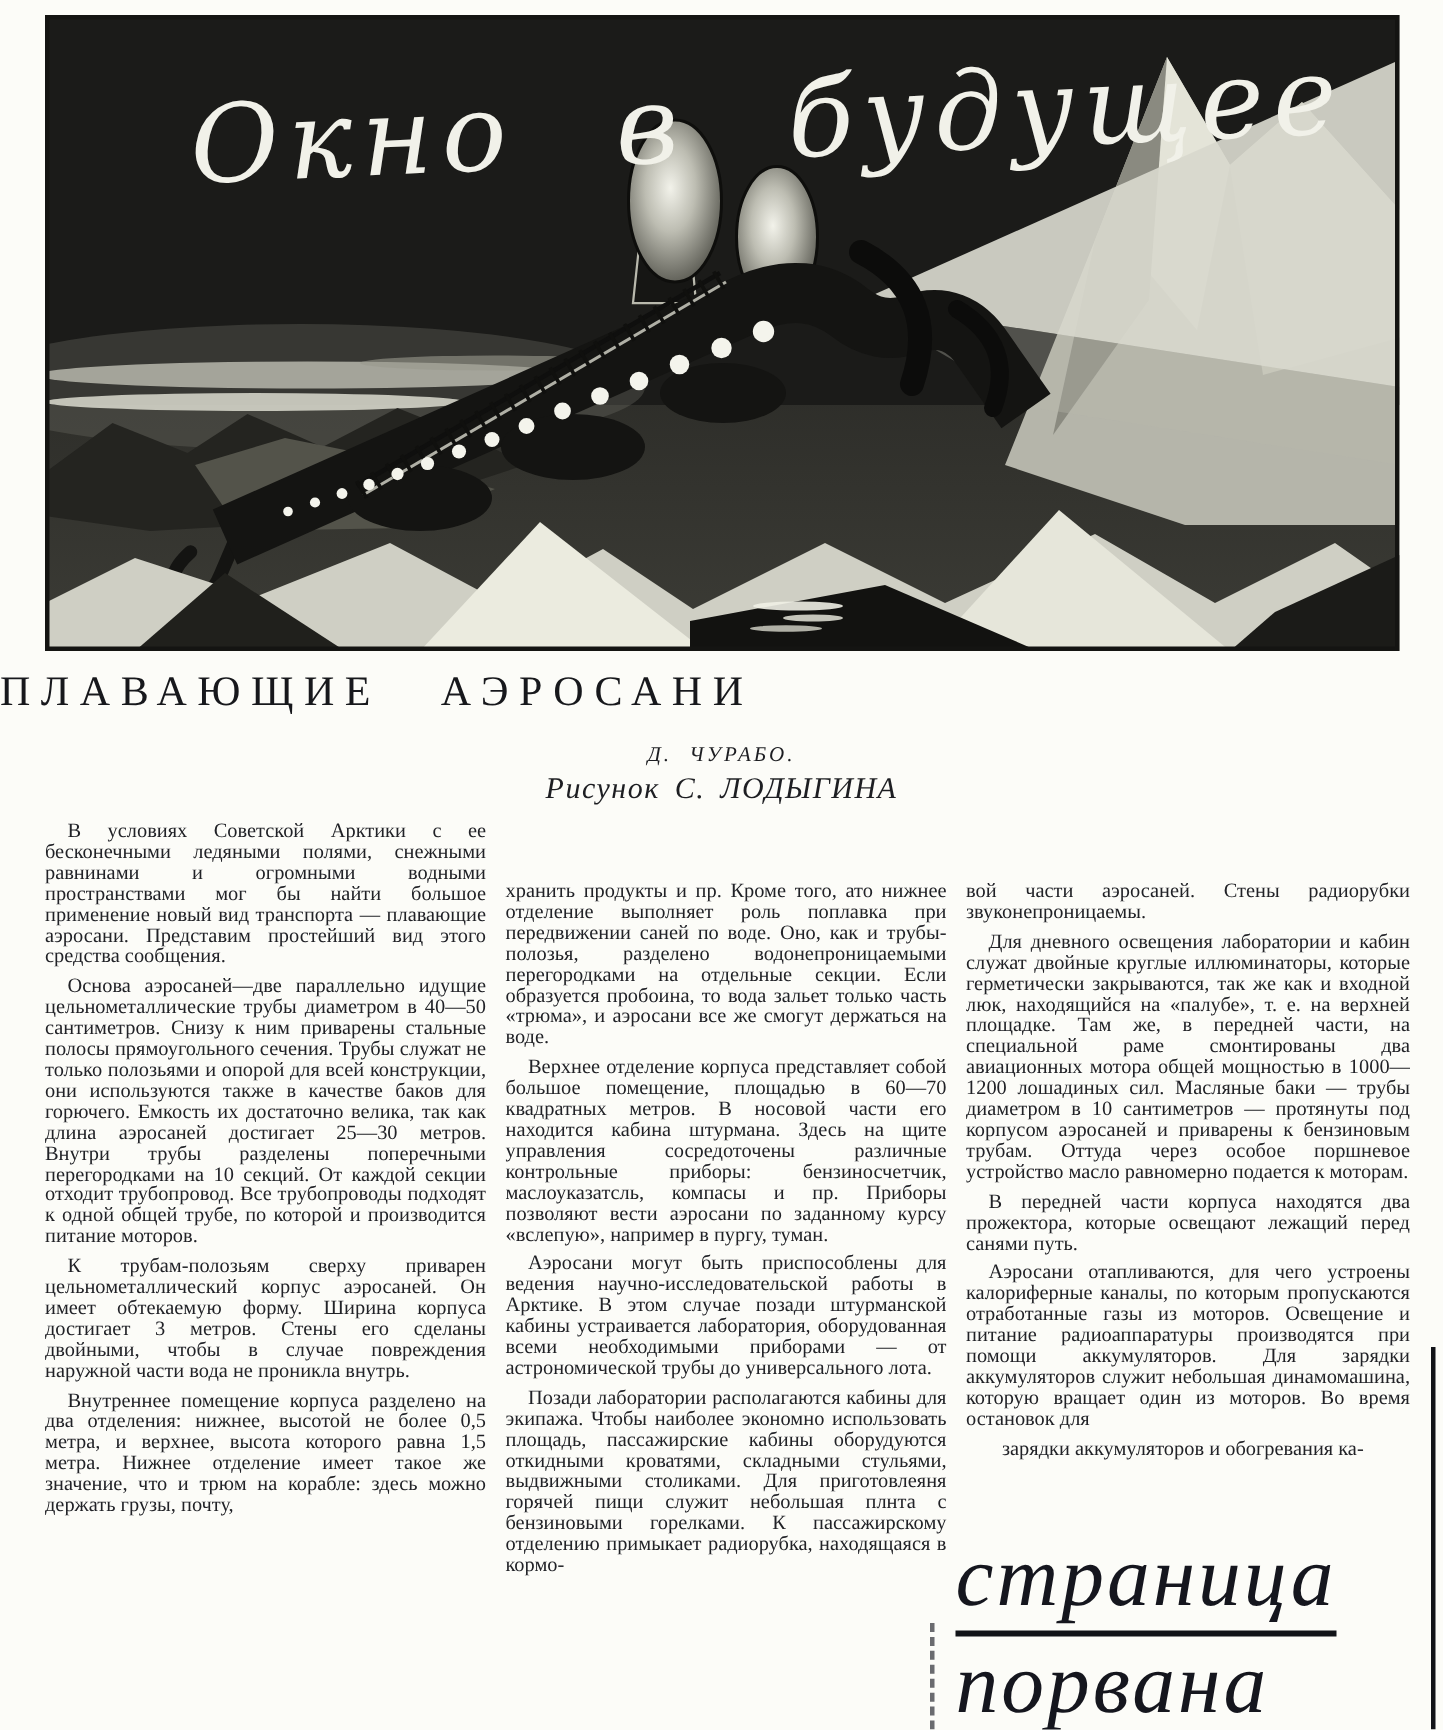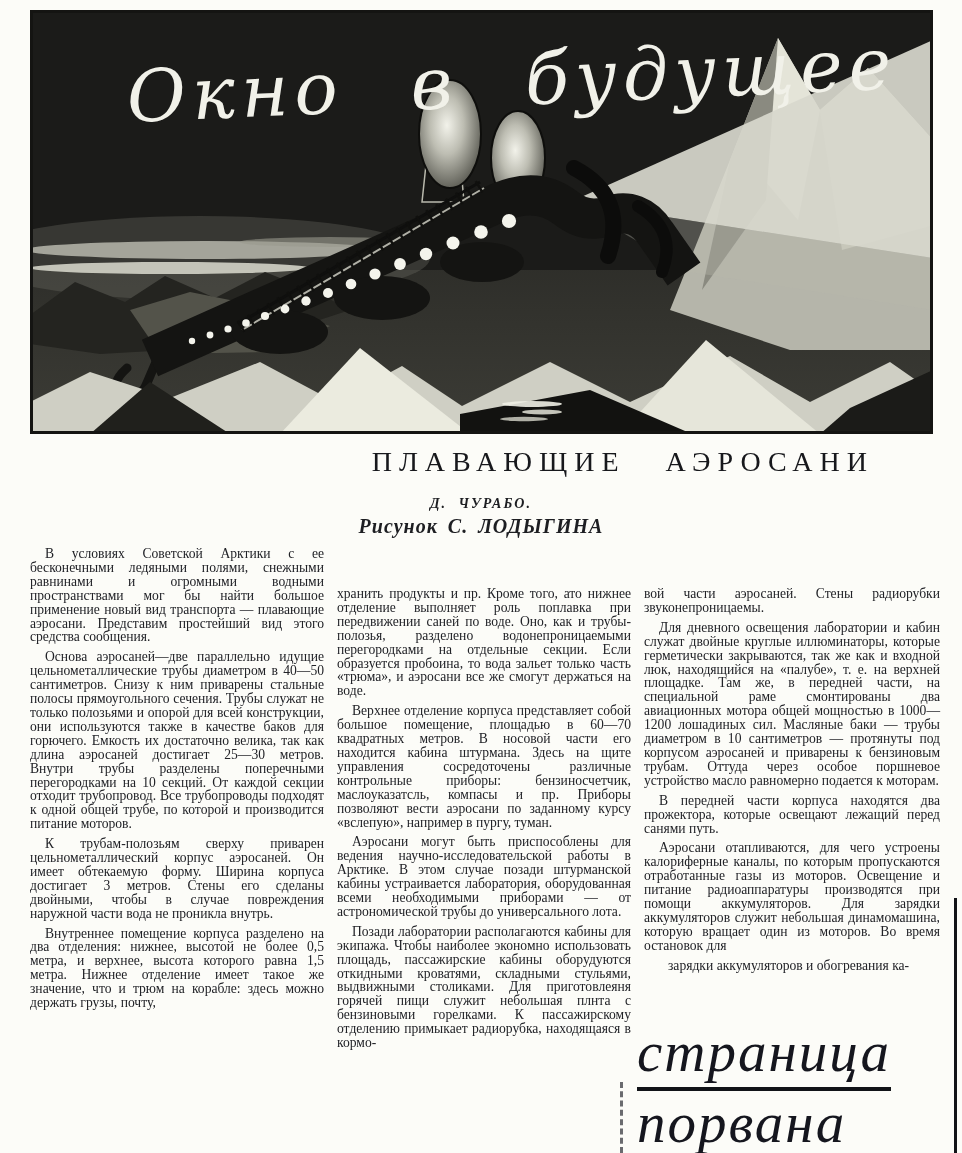--- a/index.html
+++ b/index.html
@@ -9,26 +9,26 @@
     font-family:"Liberation Serif","DejaVu Serif",serif;
     color:#212226;
     overflow:hidden;
   }
   .illustration{
     position:absolute;left:30px;top:10px;width:903px;height:424px;
   }
   .illustration svg{display:block;width:100%;height:100%;}
   .article-title{
     position:absolute;left:0;top:446px;width:874px;margin:0;
-    text-align:right;font-weight:400;
+    text-align:left;font-weight:400;
     font-size:28px;letter-spacing:7px;word-spacing:26px;color:#17181c;
   }
   .byline{
     position:absolute;left:0;top:496px;width:962px;text-align:center;
-    font-style:italic;font-weight:700;color:#1d1e22;
+    font-style:italic;font-weight:400;color:#1d1e22;
   }
   .byline .author{font-size:14px;letter-spacing:2px;word-spacing:6px;}
   .byline .illustrator{font-size:20px;letter-spacing:1px;word-spacing:4px;margin-top:3px;}
   .columns{
     position:absolute;left:30px;top:547px;width:912px;
     display:grid;grid-template-columns:294px 294px 296px;column-gap:13px;
   }
   .col p{
     margin:0 0 6px 0;
     font-size:13.6px;line-height:13.9px;

